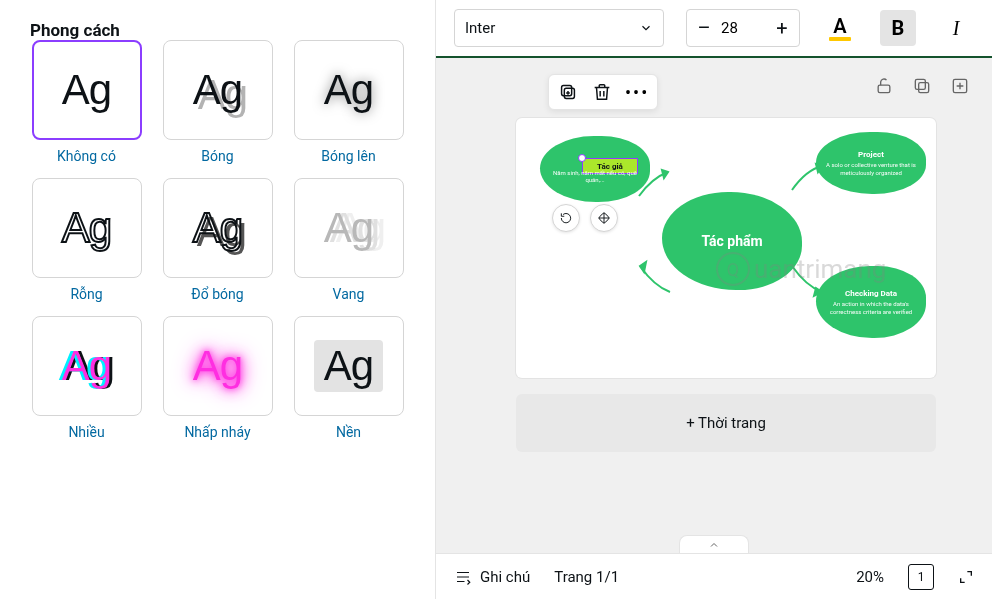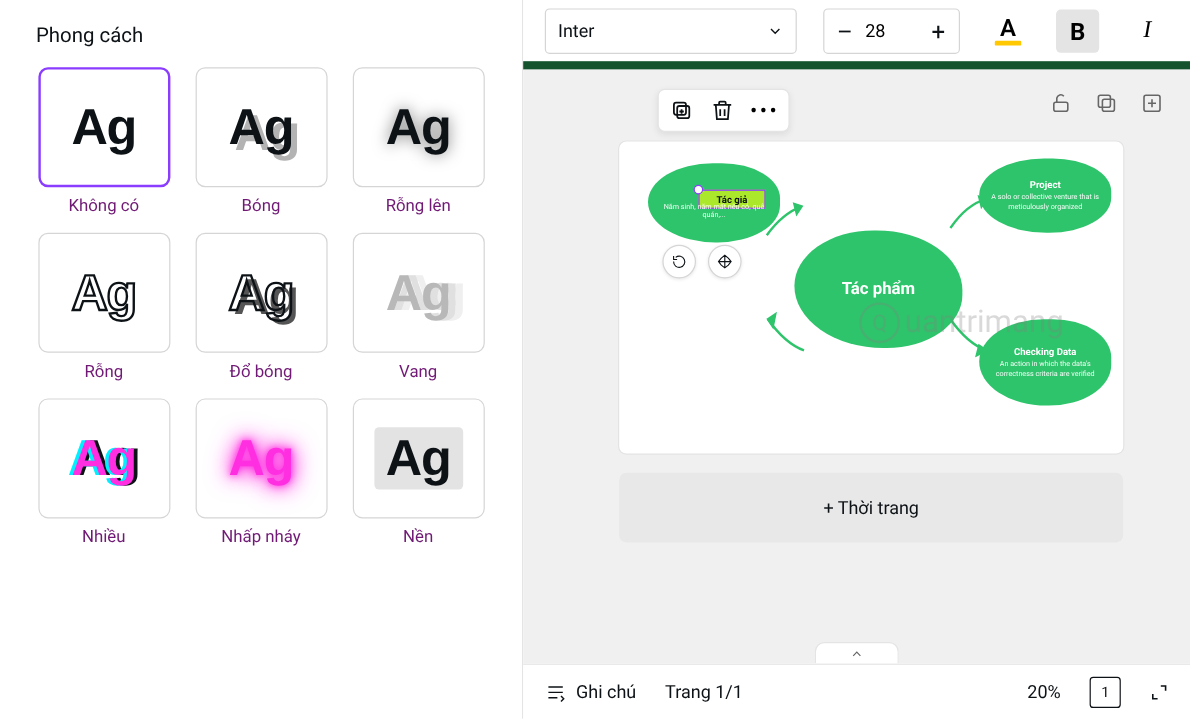--- a/index.html
+++ b/index.html
@@ -1,38 +1,38 @@
 <!DOCTYPE html>
 <html><head>
 <meta charset="utf-8">
 <style>
 *{box-sizing:border-box;margin:0;padding:0;font-family:-apple-system,BlinkMacSystemFont,"Segoe UI",Roboto,sans-serif}
 body{width:992px;height:599px;overflow:hidden;background:#fff;display:flex}
 .sidebar{width:441px;height:100%;border-right:1px solid #e4e4e4;display:flex;flex-direction:column}
 .sidebar-header{padding:16px 30px;font-size:17px;color:#333;border-bottom:1px solid #e4e4e4}
 .sidebar-body{padding:20px 30px;overflow:auto;flex:1}
-.section-title{font-size:17px;font-weight:400;color:#0d1216;margin-bottom:16px}
+.section-title{font-size:17px;font-weight:700;color:#0d1216;margin-bottom:0}
 .style-grid{display:grid;grid-template-columns:repeat(3,1fr);gap:14px 18px}
 .style-tile{display:flex;flex-direction:column;align-items:center;gap:8px;cursor:pointer}
 .style-box{width:110px;height:100px;border:1px solid #d5d5d5;border-radius:8px;display:flex;align-items:center;justify-content:center;background:#fff;overflow:hidden}
 .style-tile.selected .style-box{border:2px solid #8b3dff}
-.style-label{font-size:14px;color:#701a75;text-align:center}
-.ag{font-weight:700;font-size:42px;font-family:Arial,sans-serif;letter-spacing:-1px}
+.style-label{font-size:14px;color:#0369a1;text-align:center}
+.ag{font-weight:400;font-size:42px;font-family:Arial,sans-serif;letter-spacing:-1px}
 .ag-none{color:#0d1216}
 .ag-shadow{color:#0d1216;text-shadow:5px 5px 0 #b3b3b3}
 .ag-lift{color:#0d1216;text-shadow:0 0 12px rgba(0,0,0,.5)}
 .ag-hollow{color:transparent;-webkit-text-stroke:2px #0d1216}
 .ag-splice{color:transparent;-webkit-text-stroke:2px #0d1216;text-shadow:4px 4px 0 #555}
 .ag-echo{color:#b8b8b8;text-shadow:6px 0 0 #e0e0e0,12px 0 0 #efefef}
 .ag-glitch{color:#ff2ee1;text-shadow:-3px 0 0 #00f0ff,3px 0 0 #0d1216}
 .ag-neon{color:#ff2ee1;text-shadow:0 0 6px #ff2ee1,0 0 14px #ff2ee1,0 0 22px #ff2ee1}
 .ag-bg-wrap{background:#e3e3e3;border-radius:4px;padding:2px 10px;display:inline-block}
 .ag-bg{color:#0d1216}
 .main{flex:1;height:100%;display:flex;flex-direction:column;background:#fff}
-.toolbar{height:58px;border-bottom:7px solid #14532d;display:flex;align-items:center;padding:0 18px;gap:22px}
+.toolbar{height:58px;border-bottom:2px solid #14532d;display:flex;align-items:center;padding:0 18px;gap:22px}
 .font-select{height:38px;border:1px solid #d5d5d5;border-radius:4px;display:flex;align-items:center;padding:0 10px;width:210px;justify-content:space-between;cursor:pointer}
 .font-name{font-size:15px;color:#0d1216}
 .chev{width:14px;height:14px;fill:none;stroke:#0d1216;stroke-width:2}
 .size-group{height:38px;border:1px solid #d5d5d5;border-radius:4px;display:flex;align-items:center}
 .size-btn{width:34px;height:36px;display:flex;align-items:center;justify-content:center;font-size:20px;color:#0d1216;cursor:pointer;background:none;border:none}
 .size-val{width:44px;text-align:left;font-size:15px;border:none;outline:none}
 .txt-color{width:36px;height:36px;display:flex;flex-direction:column;align-items:center;justify-content:center;cursor:pointer;border-radius:4px}
 .txt-color .A{font-size:20px;font-weight:600;line-height:1}
 .txt-color .bar{width:22px;height:4px;background:#ffc800;border-radius:1px;margin-top:1px}
 .bold-btn{width:36px;height:36px;display:flex;align-items:center;justify-content:center;background:#e4e4e4;border-radius:4px;cursor:pointer;font-size:20px;font-weight:700}
@@ -88,21 +88,21 @@
       <div class="style-tile">
         <div class="style-box">
             <span class="ag ag-shadow">Ag</span>
           </div>
         <div class="style-label">Bóng</div>
       </div>
       <div class="style-tile">
         <div class="style-box">
             <span class="ag ag-lift">Ag</span>
           </div>
-        <div class="style-label">Rỗng lên</div>
+        <div class="style-label">Bóng lên</div>
       </div>
       <div class="style-tile">
         <div class="style-box">
             <span class="ag ag-hollow">Ag</span>
           </div>
         <div class="style-label">Rỗng</div>
       </div>
       <div class="style-tile">
         <div class="style-box">
             <span class="ag ag-splice">Ag</span>

